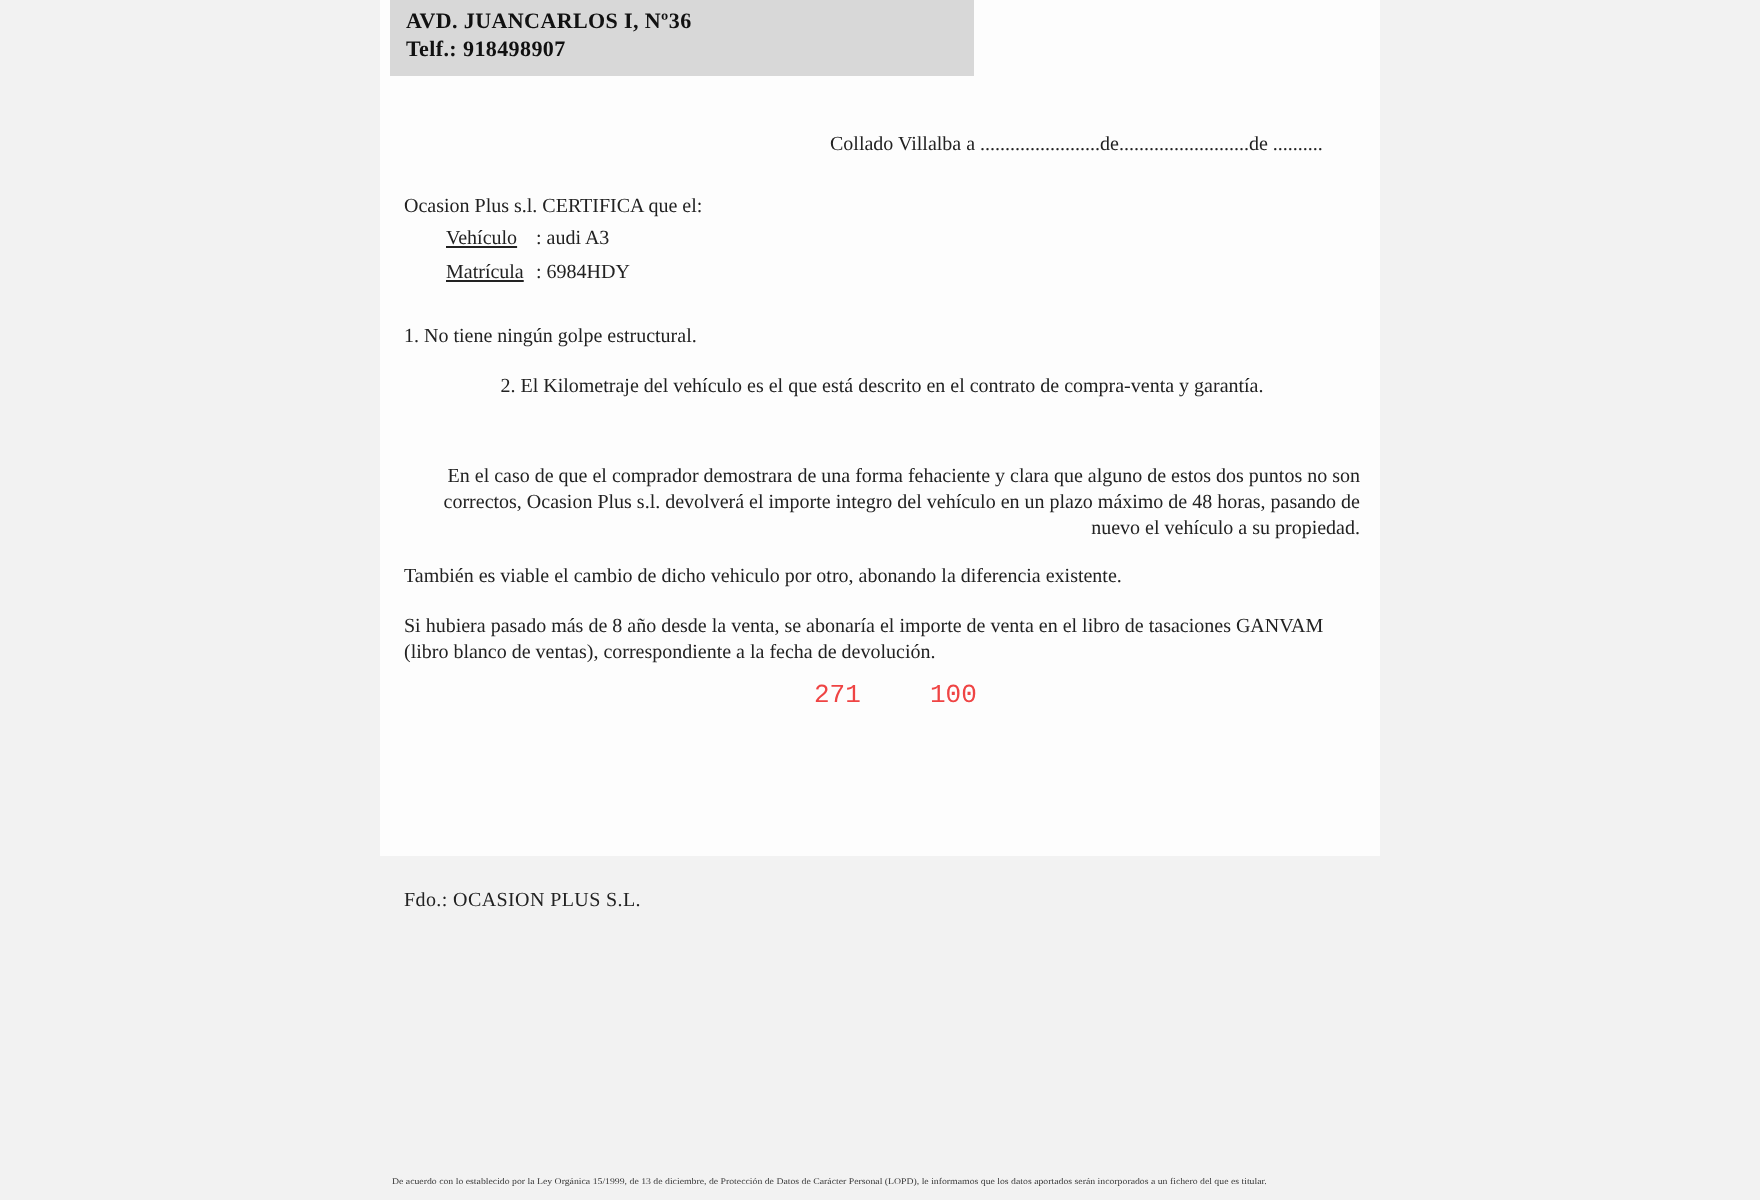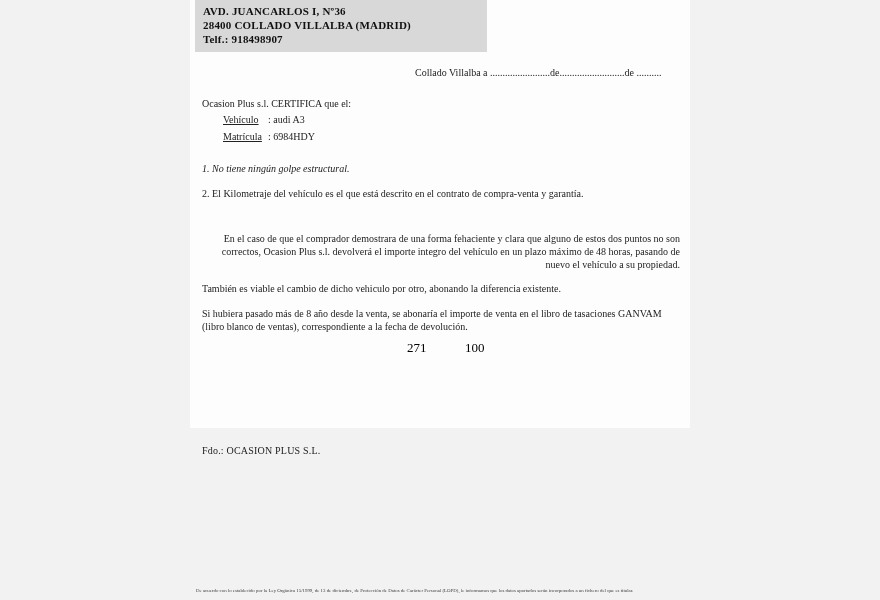--- a/index.html
+++ b/index.html
@@ -21,51 +21,50 @@
   }
   .header-block div{white-space:nowrap;}
   .date-line{
     position:absolute;left:225px;top:66px;
     font-size:11px;color:#2a2a2a;white-space:nowrap;
   }
   .body-text{font-size:10px;color:#222;line-height:13px;}
   .certify{position:absolute;left:12px;top:97px;}
   .certify .row{margin-top:2px;line-height:15px;margin-left:21px;}
   .label-underline{display:inline-block;min-width:45px;text-decoration:underline;}
-  .point1{position:absolute;left:12px;top:162px;width:478px;font-style:italic;}
-  .point2{position:absolute;left:12px;top:187px;width:478px;}
+  .point1{position:absolute;left:12px;top:162px;width:478px;}
+  .point2{position:absolute;left:12px;top:187px;width:478px;text-align:center;}
   .para-refund{position:absolute;left:12px;top:232px;width:478px;text-align:right;}
   .para-exchange{position:absolutue;}
   .para-exchange{position:absolute;left:12px;top:282px;width:478px;}
   .para-ganvam{position:absolute;left:12px;top:307px;width:478px;}
   .annotation{
     position:absolute;top:340px;
-    font-family:Liberation Serif, serif;
-    font-size:13px;color:#000000;
+    font-family:Liberation Mono, monospace;
+    font-size:13px;color:#ef4444;
   }
   .annotation.left{left:217px;}
   .annotation.right{left:275px;}
   .signature{
     position:absolute;left:12px;top:445px;
     font-size:10px;color:#222;letter-spacing:.2px;
   }
   .legal-footer{
     position:absolute;left:6px;top:588px;width:790px;
     font-size:8px;color:#3a3a3a;white-space:nowrap;
     transform:scale(0.61,0.55);transform-origin:0 0;
   }
 </style>
 </head>
 <body>
 
 <div class="paper">
 
   <div class="header-block">
     <div>AVD. JUANCARLOS I, Nº36</div>
-    <div>28400 COLLADO VILLALBA (MADRID)</div>
     <div>Telf.: 918498907</div>
   </div>
 
   <div class="date-line body-text">Collado Villalba a ........................de..........................de ..........</div>
 
   <div class="certify body-text">
     <div>Ocasion Plus s.l. CERTIFICA que el:</div>
     <div class="row"><span class="label-underline">Vehículo</span><span>: audi A3</span></div>
     <div class="row"><span class="label-underline">Matrícula</span><span>: 6984HDY</span></div>
   </div>

